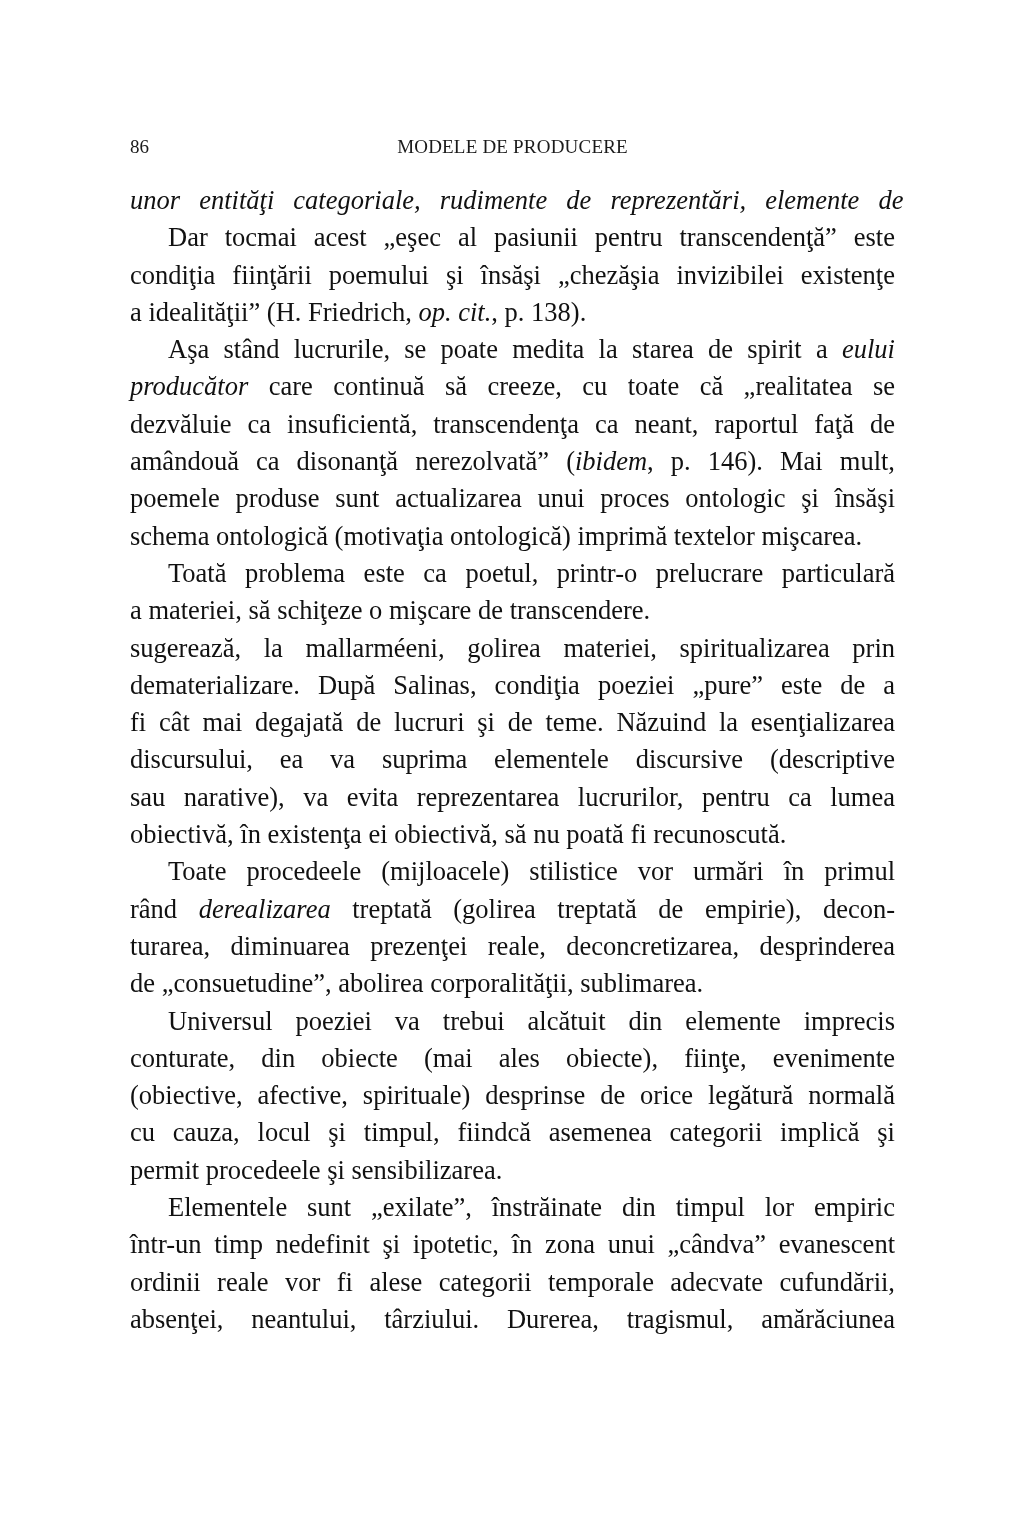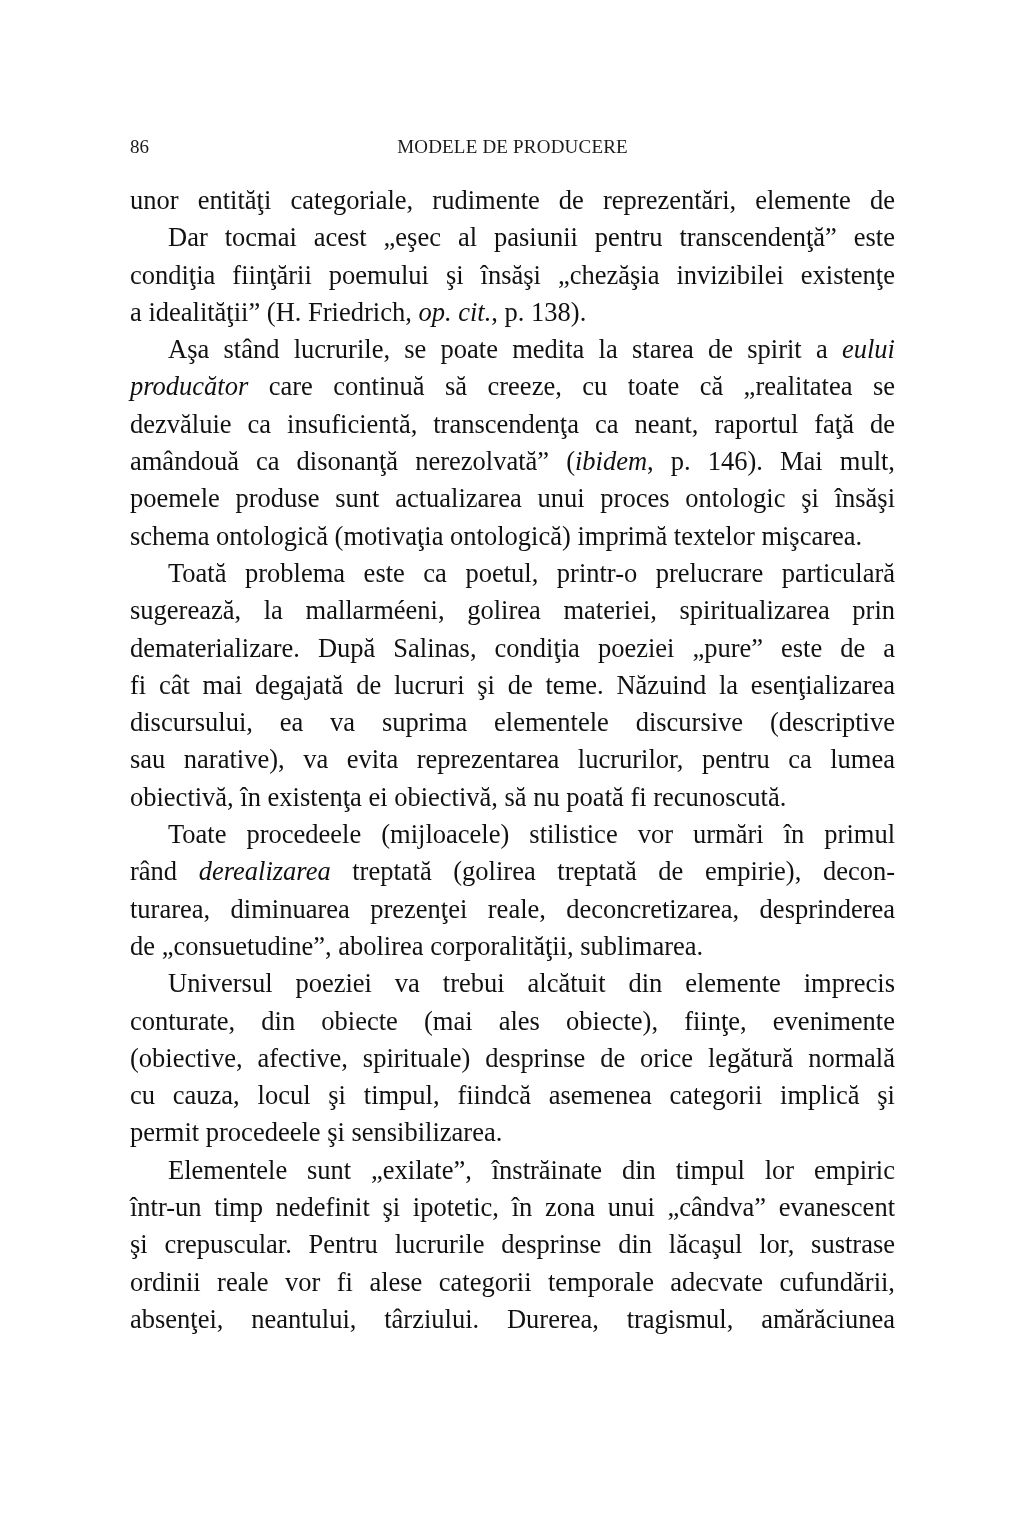--- a/index.html
+++ b/index.html
@@ -19,37 +19,38 @@
 </head>
 <body>
 
 <div class="page">
   <div class="header">
     <span class="page-number">86</span>
     <span class="running-title">MODELE DE PRODUCERE</span>
   </div>
   <div class="body" id="body-text">
       <div>
-        <span class="line" style="white-space: nowrap;"><span style="white-space: nowrap; display: inline-block; word-spacing: 12.4821px;"><span>unor entităţi categoriale, rudimente de reprezentări, elemente de</span></span></span>
+        <span class="line" style="white-space: nowrap;"><span style="white-space: nowrap; display: inline-block; word-spacing: 12.4821px; font-style: italic;"><span>unor entităţi categoriale, rudimente de reprezentări, elemente de</span></span></span>
       </div>
       <div>
         <span class="line indent" style="white-space: nowrap;"><span style="white-space: nowrap; display: inline-block; word-spacing: 10.3086px;"><span>Dar tocmai acest „eşec al pasiunii pentru transcendenţă” este</span></span></span>
         <span class="line" style="white-space: nowrap;"><span style="white-space: nowrap; display: inline-block; word-spacing: 10.3594px;"><span>condiţia fiinţării poemului şi însăşi „chezăşia invizibilei existenţe</span></span></span>
         <span class="line last" style="white-space: nowrap;"><span style="white-space: nowrap; display: inline-block;"><span>a idealităţii” (H. Friedrich, </span><i>op. cit.</i><span>, p. 138).</span></span></span>
       </div>
       <div>
         <span class="line indent" style="white-space: nowrap;"><span style="white-space: nowrap; display: inline-block; word-spacing: 7.62216px;"><span>Aşa stând lucrurile, se poate medita la starea de spirit a </span><i>eului</i></span></span>
         <span class="line" style="white-space: nowrap;"><span style="white-space: nowrap; display: inline-block; word-spacing: 13.8264px;"><i>producător</i><span> care continuă să creeze, cu toate că „realitatea se</span></span></span>
         <span class="line" style="white-space: nowrap;"><span style="white-space: nowrap; display: inline-block; word-spacing: 9.35938px;"><span>dezvăluie ca insuficientă, transcendenţa ca neant, raportul faţă de</span></span></span>
         <span class="line" style="white-space: nowrap;"><span style="white-space: nowrap; display: inline-block; word-spacing: 10.4473px;"><span>amândouă ca disonanţă nerezolvată” (</span><i>ibidem</i><span>, p. 146). Mai mult,</span></span></span>
         <span class="line" style="white-space: nowrap;"><span style="white-space: nowrap; display: inline-block; word-spacing: 9.15625px;"><span>poemele produse sunt actualizarea unui proces ontologic şi însăşi</span></span></span>
         <span class="line last" style="white-space: nowrap;"><span style="white-space: nowrap; display: inline-block;"><span>schema ontologică (motivaţia ontologică) imprimă textelor mişcarea.</span></span></span>
       </div>
       <div>
         <span class="line indent" style="white-space: nowrap;"><span style="white-space: nowrap; display: inline-block; word-spacing: 11.9129px;"><span>Toată problema este ca poetul, printr-o prelucrare particulară</span></span></span>
+        <span class="line last" style="white-space: nowrap;"><span style="white-space: nowrap; display: inline-block;"><span>a materiei, să schiţeze o mişcare de transcendere.</span></span></span>
       </div>
       <div>
         <span class="line" style="white-space: nowrap;"><span style="white-space: nowrap; display: inline-block; word-spacing: 16.0339px;"><span>sugerează, la mallarméeni, golirea materiei, spiritualizarea prin</span></span></span>
         <span class="line" style="white-space: nowrap;"><span style="white-space: nowrap; display: inline-block; word-spacing: 11.3809px;"><span>dematerializare. După Salinas, condiţia poeziei „pure” este de a</span></span></span>
         <span class="line" style="white-space: nowrap;"><span style="white-space: nowrap; display: inline-block; word-spacing: 6.13636px;"><span>fi cât mai degajată de lucruri şi de teme. Năzuind la esenţializarea</span></span></span>
         <span class="line" style="white-space: nowrap;"><span style="white-space: nowrap; display: inline-block; word-spacing: 20.1849px;"><span>discursului, ea va suprima elementele discursive (descriptive</span></span></span>
         <span class="line" style="white-space: nowrap;"><span style="white-space: nowrap; display: inline-block; word-spacing: 11.8867px;"><span>sau narative), va evita reprezentarea lucrurilor, pentru ca lumea</span></span></span>
         <span class="line last" style="white-space: nowrap;"><span style="white-space: nowrap; display: inline-block;"><span>obiectivă, în existenţa ei obiectivă, să nu poată fi recunoscută.</span></span></span>
       </div>
       <div>
@@ -61,18 +62,17 @@
       <div>
         <span class="line indent" style="white-space: nowrap;"><span style="white-space: nowrap; display: inline-block; word-spacing: 16.2902px;"><span>Universul poeziei va trebui alcătuit din elemente imprecis</span></span></span>
         <span class="line" style="white-space: nowrap;"><span style="white-space: nowrap; display: inline-block; word-spacing: 19.5179px;"><span>conturate, din obiecte (mai ales obiecte), fiinţe, evenimente</span></span></span>
         <span class="line" style="white-space: nowrap;"><span style="white-space: nowrap; display: inline-block; word-spacing: 8.27455px;"><span>(obiective, afective, spirituale) desprinse de orice legătură normală</span></span></span>
         <span class="line" style="white-space: nowrap;"><span style="white-space: nowrap; display: inline-block; word-spacing: 11.1701px;"><span>cu cauza, locul şi timpul, fiindcă asemenea categorii implică şi</span></span></span>
         <span class="line last" style="white-space: nowrap;"><span style="white-space: nowrap; display: inline-block;"><span>permit procedeele şi sensibilizarea.</span></span></span>
       </div>
       <div>
         <span class="line indent" style="white-space: nowrap;"><span style="white-space: nowrap; display: inline-block; word-spacing: 13.2388px;"><span>Elementele sunt „exilate”, înstrăinate din timpul lor empiric</span></span></span>
         <span class="line" style="white-space: nowrap;"><span style="white-space: nowrap; display: inline-block; word-spacing: 6.07639px;"><span>într-un timp nedefinit şi ipotetic, în zona unui „cândva” evanescent</span></span></span>
-        <span class="line" style="white-space: nowrap;"><span style="white-space: nowrap; display: inline-block; word-spacing: 10.207px;"><span>şi crepuscular. Pentru lucrurile desprinse din lăcaşul lor, sustrase</span></span></span>
         <span class="line" style="white-space: nowrap;"><span style="white-space: nowrap; display: inline-block; word-spacing: 9.81836px;"><span>ordinii reale vor fi alese categorii temporale adecvate cufundării,</span></span></span>
         <span class="line" style="white-space: nowrap;"><span style="white-space: nowrap; display: inline-block; word-spacing: 21.1438px;"><span>absenţei, neantului, târziului. Durerea, tragismul, amărăciunea</span></span></span>
       </div>
     </div>
 </div>
 
 </body></html>

